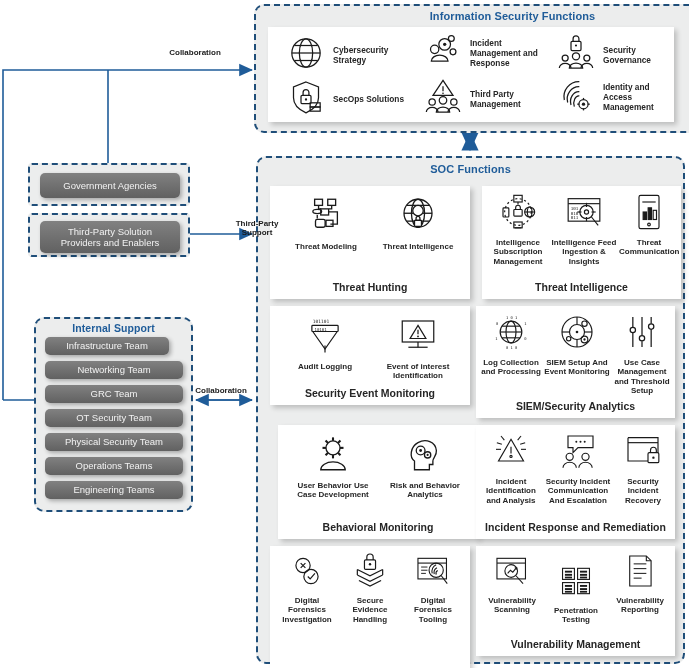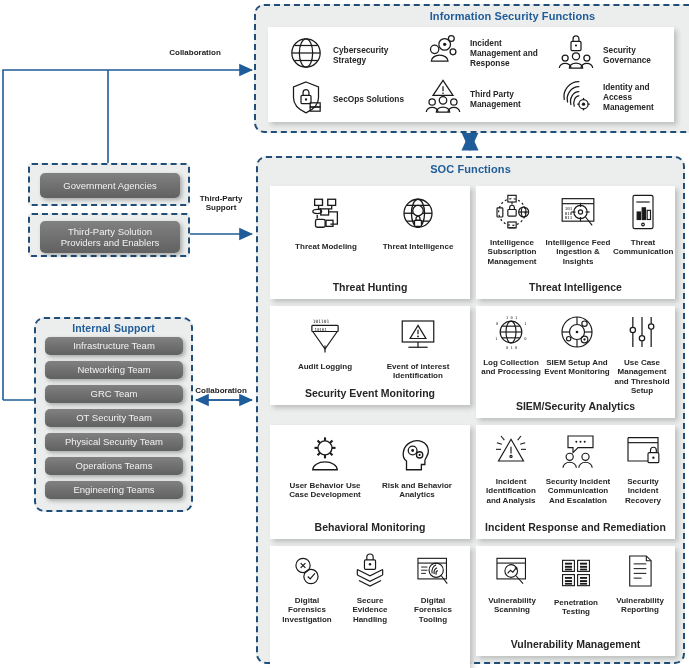--- a/index.html
+++ b/index.html
@@ -234,21 +234,21 @@
           <circle cx="24" cy="19" r="6" fill="#fff"></circle>
           <rect x="20" y="30" width="8" height="7" rx="1" fill="#fff"></rect>
           <path d="M21.8 30 v-2.2 a2.2 2.2 0 0 1 4.4 0 V30"></path>
         </svg>
       </span>
       <span class="cap">Threat Intelligence</span>
     </div>
     <div class="card-title">Threat Hunting</div>
   </div>
 
-  <div class="card" style="left:218px;top:28px;width:199px;height:113px;">
+  <div class="card" style="left:224px;top:28px;width:199px;height:113px;">
     <div class="item" style="left:3px;top:6px;width:66px;">
       <span class="ic">
         <svg width="40" height="40" viewBox="0 0 48 48" fill="none" stroke="#1a1a1a" stroke-width="1.4">
           <circle cx="24" cy="24" r="16" stroke-dasharray="2.5 3"></circle>
           <rect x="19" y="4" width="10" height="8"></rect>
             <line x1="24" y1="12" x2="24" y2="15"></line>
           <rect x="19" y="36" width="10" height="7"></rect>
             <line x1="20" y1="43" x2="28" y2="43"></line>
           <rect x="6" y="19" width="7" height="11" rx="1"></rect>
           <circle cx="38" cy="24" r="6"></circle>
@@ -381,21 +381,21 @@
           <line x1="35" y1="6" x2="35" y2="14"></line>
             <line x1="35" y1="21" x2="35" y2="42"></line>
           <circle cx="35" cy="17.5" r="3.2"></circle>
         </svg>
       </span>
       <span class="cap">Use Case Management and Threshold Setup</span>
     </div>
     <div class="card-title">SIEM/Security Analytics</div>
   </div>
 
-  <div class="card" style="left:12px;top:267px;width:200px;height:114px;">
+  <div class="card" style="left:20px;top:267px;width:200px;height:114px;">
     <div class="item" style="left:12px;top:8px;width:86px;">
       <span class="ic">
         <svg width="42" height="42" viewBox="0 0 48 48" fill="none" stroke="#1a1a1a" stroke-width="1.5">
           <circle cx="24" cy="17" r="8"></circle>
           <g stroke-width="2.4">
             <line x1="24" y1="5" x2="24" y2="9"></line>
               <line x1="24" y1="25" x2="24" y2="29"></line>
             <line x1="12" y1="17" x2="16" y2="17"></line>
               <line x1="32" y1="17" x2="36" y2="17"></line>
             <line x1="15.5" y1="8.5" x2="18.3" y2="11.3"></line>
@@ -527,21 +527,21 @@
           <rect x="5" y="8" width="36" height="26"></rect>
           <line x1="5" y1="14" x2="41" y2="14"></line>
           <circle cx="23" cy="24" r="8"></circle>
           <path d="M18.5 27 l3.5 -4 l3 2.5 l4.5 -5.5"></path>
           <path d="M27.5 20 h2.5 v2.5"></path>
           <line x1="29" y1="30" x2="38" y2="40"></line>
         </svg>
       </span>
       <span class="cap">Vulnerability Scanning</span>
     </div>
-    <div class="item" style="left:68px;top:8px;width:64px;">
+    <div class="item" style="left:68px;top:16px;width:64px;">
       <span class="ic">
         <svg width="38" height="38" viewBox="0 0 48 48" fill="none" stroke="#1a1a1a" stroke-width="1.4">
           <rect x="7" y="8" width="15" height="14"></rect>
           <rect x="26" y="8" width="15" height="14"></rect>
           <rect x="7" y="26" width="15" height="14"></rect>
           <rect x="26" y="26" width="15" height="14"></rect>
           <g fill="#1a1a1a" stroke="none">
             <rect x="10" y="11" width="9" height="2.4"></rect>
               <rect x="10" y="15" width="9" height="2.4"></rect>
               <rect x="10" y="18.5" width="9" height="2.2"></rect>
@@ -582,26 +582,26 @@
   <div class="pill" style="left:10px;top:8px;width:140px;height:25px;">Government Agencies</div>
 </div>
 
 <div class="dashpanel square" style="left:28px;top:213px;width:162px;height:44px;">
   <div class="pill" style="left:10px;top:6px;width:140px;height:32px;">Third-Party Solution Providers and Enablers</div>
 </div>
 
 <div class="dashpanel" style="left:34px;top:317px;width:159px;height:195px;">
   <div class="panel-title" style="top:3px;font-size:10.5px;">Internal Support</div>
 
-  <div class="pill" style="left:9px;top:18px;width:138px;height:18px;">Infrastructure Team</div>
+  <div class="pill" style="left:9px;top:18px;width:124px;height:18px;">Infrastructure Team</div>
   <div class="pill" style="left:9px;top:42px;width:138px;height:18px;">Networking Team</div>
   <div class="pill" style="left:9px;top:66px;width:138px;height:18px;">GRC Team</div>
   <div class="pill" style="left:9px;top:90px;width:138px;height:18px;">OT Security Team</div>
   <div class="pill" style="left:9px;top:114px;width:138px;height:18px;">Physical Security Team</div>
   <div class="pill" style="left:9px;top:138px;width:138px;height:18px;">Operations Teams</div>
   <div class="pill" style="left:9px;top:162px;width:138px;height:18px;">Engineering Teams</div>
 </div>
 
 <div class="arrow-label" style="left:140px;top:48px;width:110px;">Collaboration</div>
 
-<div class="arrow-label" style="left:190px;top:194px;width:62px;">Third-Party Support</div>
+<div class="arrow-label" style="left:190px;top:219px;width:62px;padding-left:36px;">Third-Party Support</div>
 
 <div class="arrow-label" style="left:186px;top:386px;width:70px;">Collaboration</div>
 
 </body></html>

